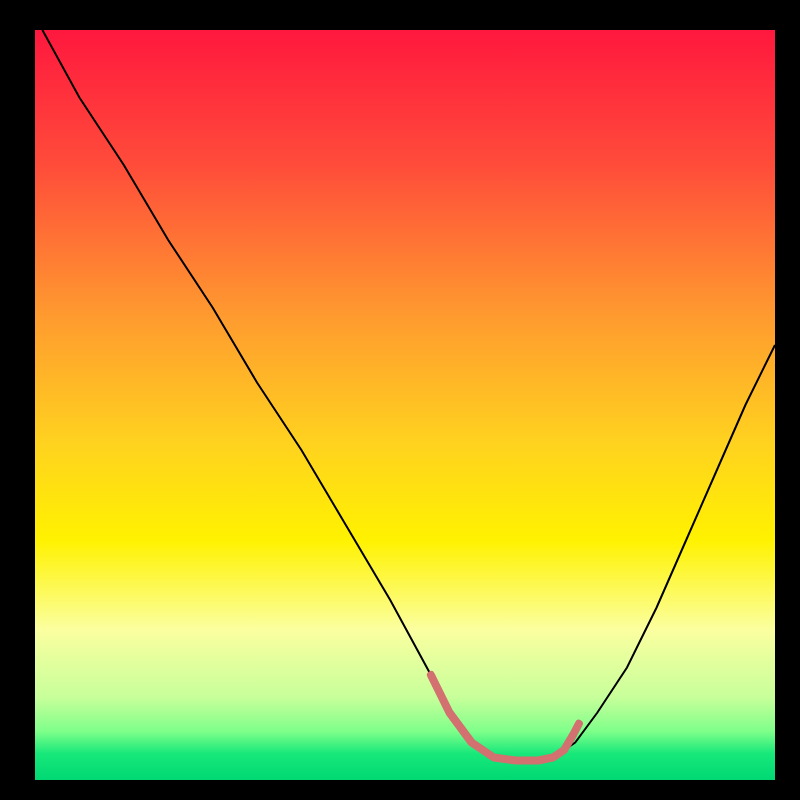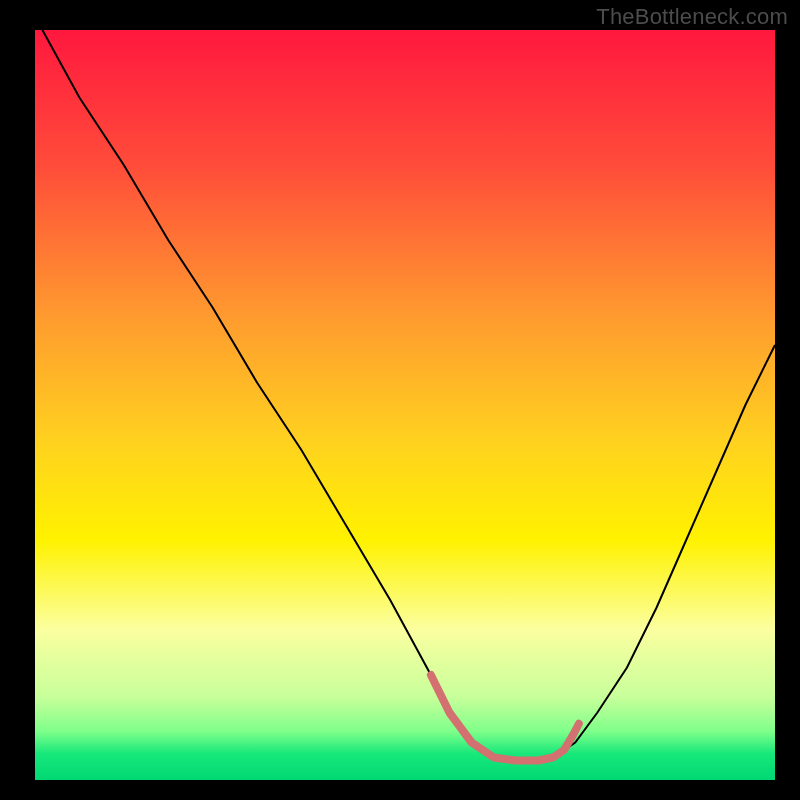--- a/index.html
+++ b/index.html
@@ -29,21 +29,20 @@
     position: absolute;
     top: 0;
     left: 0;
   }
 </style>
 </head>
 <body>
 
 <div class="stage">
 
-  <div class="watermark">TheBottleneck.com</div>
 
   <svg id="chart-svg" width="800" height="800" viewBox="0 0 800 800">
     <defs>
       <linearGradient id="bg-grad" x1="0" y1="0" x2="0" y2="1">
           <stop offset="0%" stop-color="#ff183e"></stop>
           <stop offset="18%" stop-color="#ff4c3a"></stop>
           <stop offset="38%" stop-color="#ff9a2f"></stop>
           <stop offset="55.00000000000001%" stop-color="#ffd21f"></stop>
           <stop offset="68%" stop-color="#fff200"></stop>
           <stop offset="80%" stop-color="#fbffa0"></stop>

